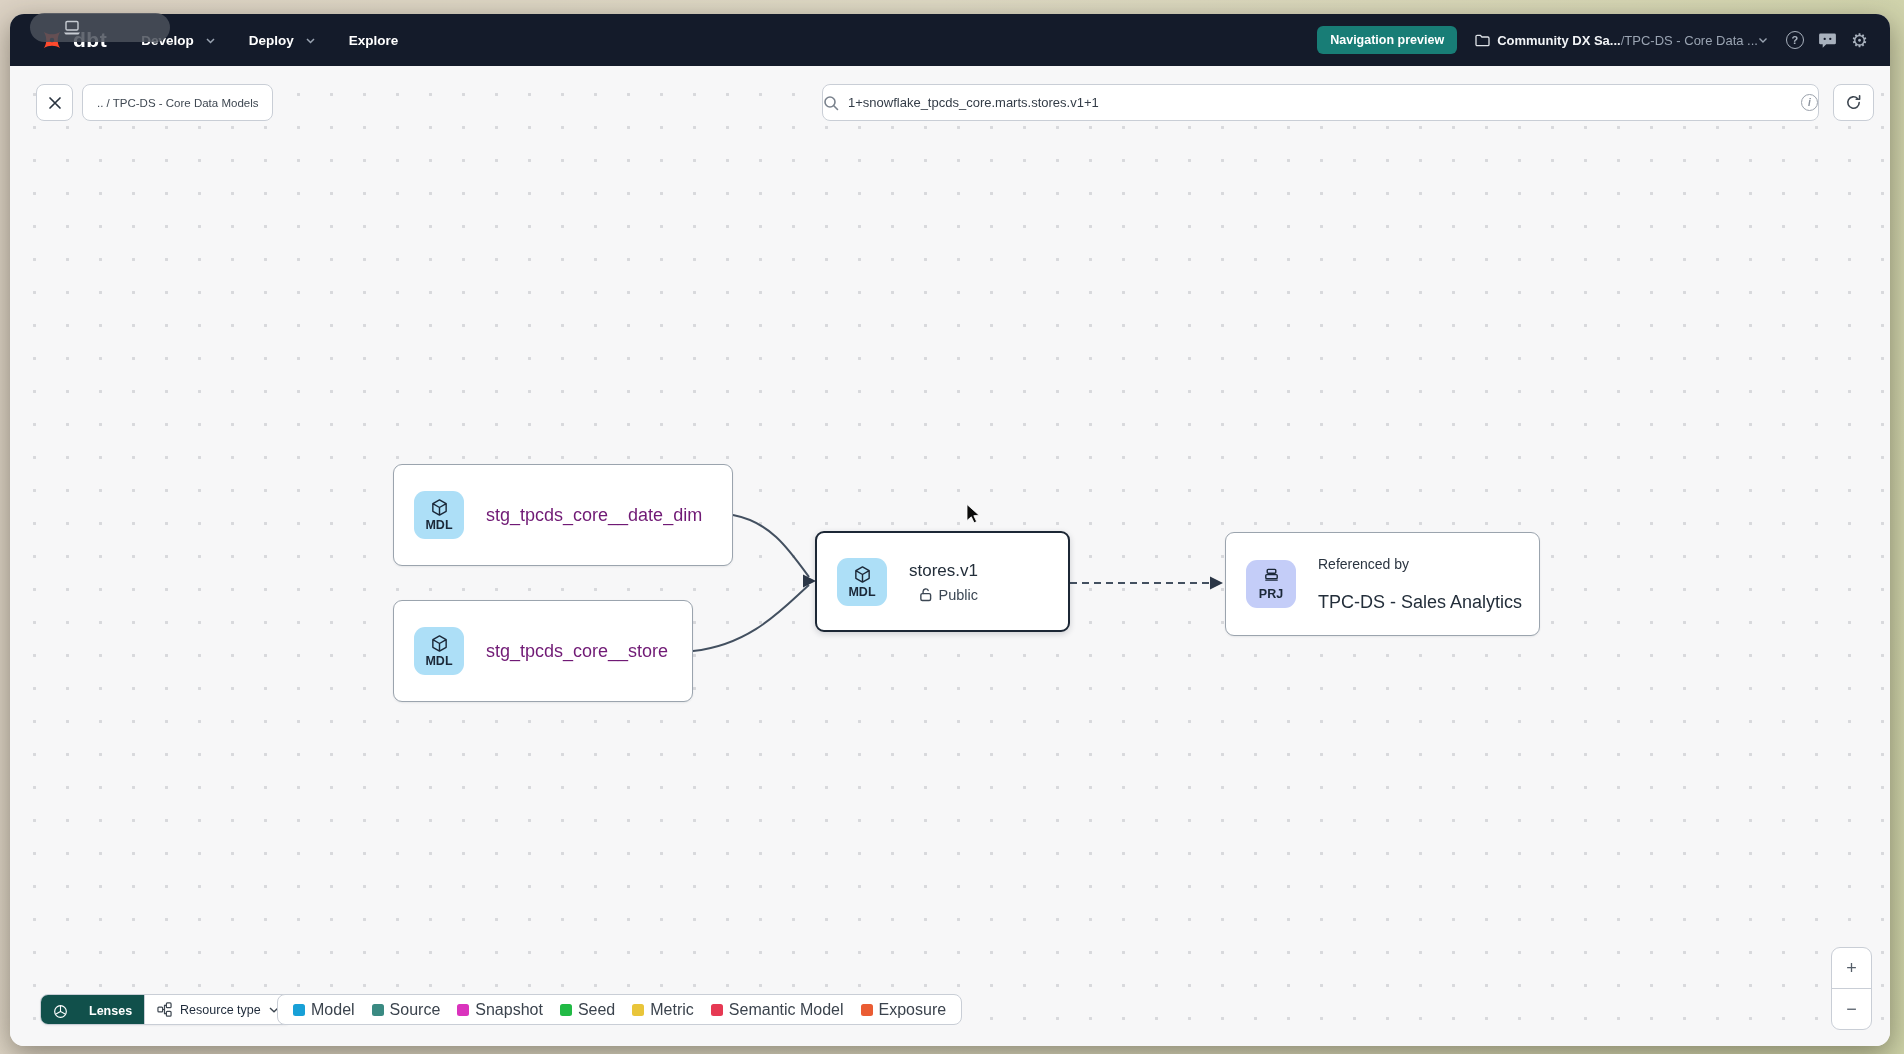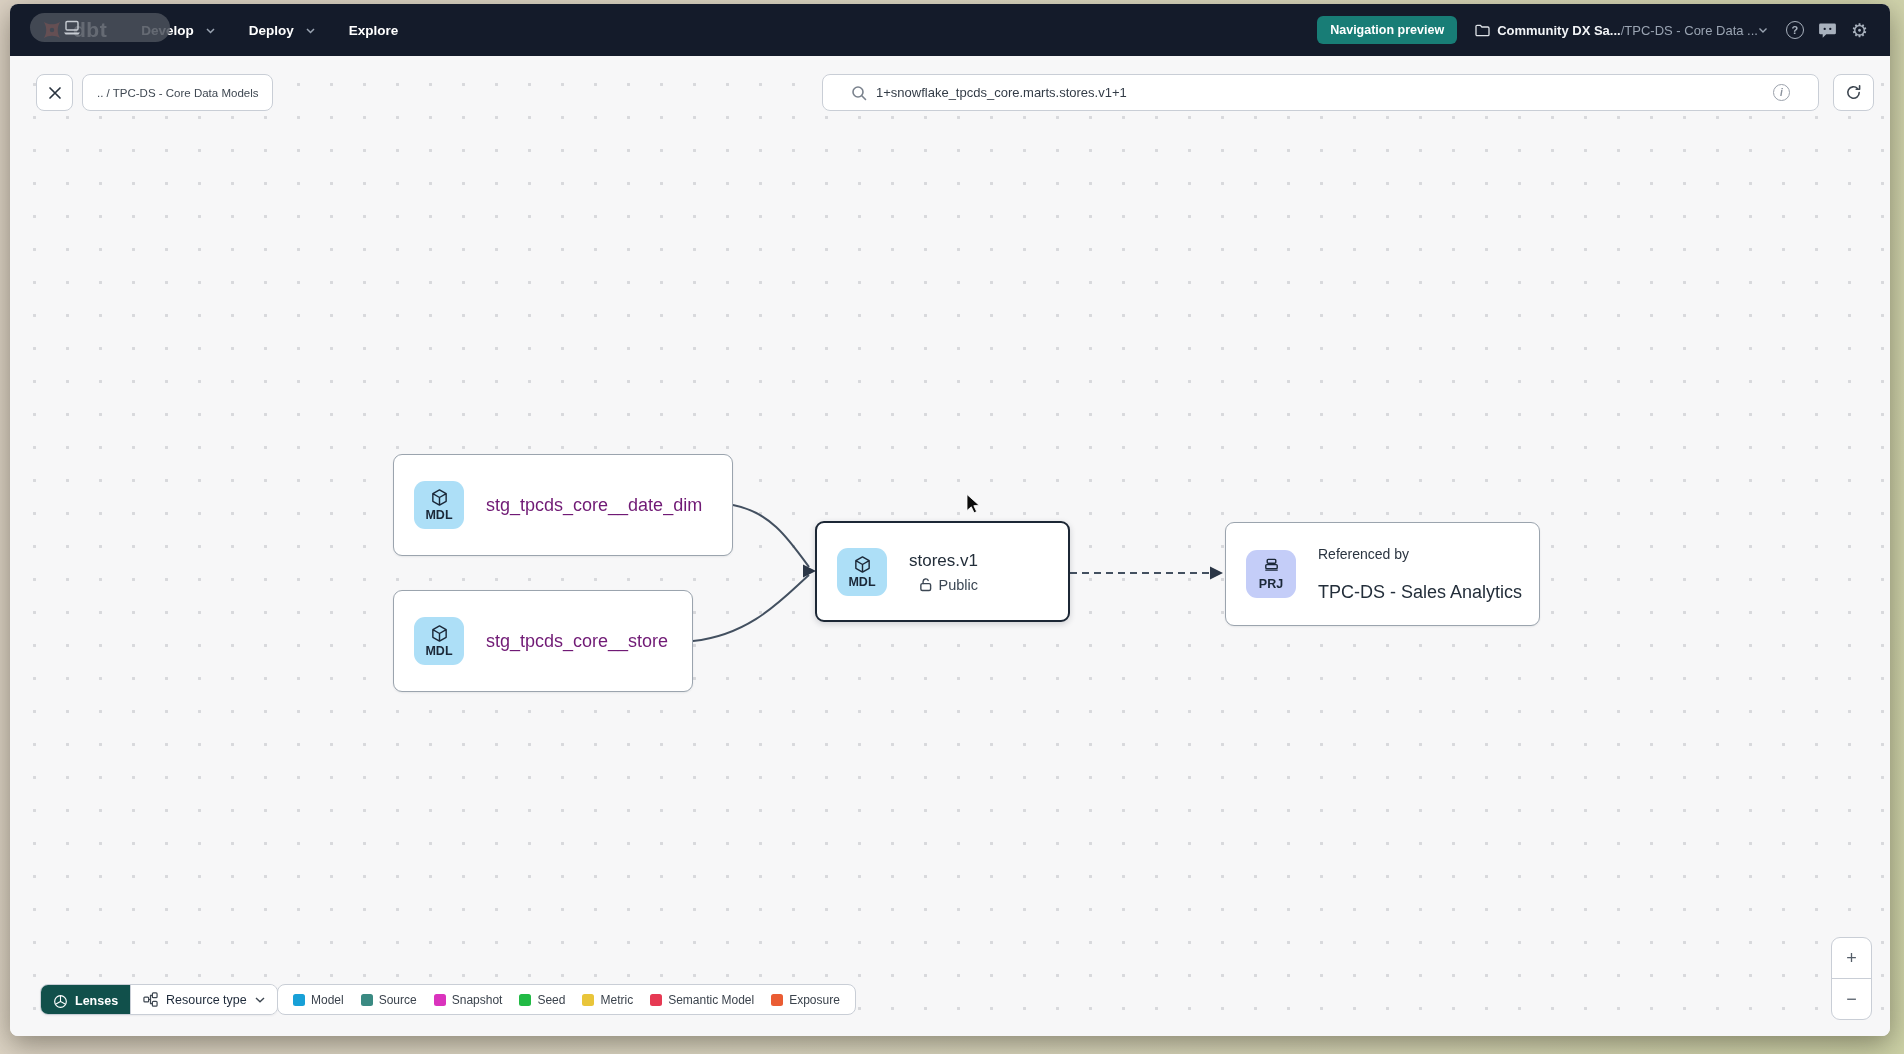--- a/index.html
+++ b/index.html
@@ -10,22 +10,22 @@
     position:relative;
   }
   
   .screen-pill{
     position:absolute; left:30px; top:13px; width:140px; height:29px;
     background:rgba(74,80,91,.85); border-radius:15px; z-index:50;
     display:flex; align-items:center; justify-content:flex-start; padding-left:32px;
   }
   
   .window{
-    position:absolute; left:10px; top:4px; width:1880px; height:1032px;
-    border-radius:8px; overflow:hidden; background:#f7f7f8;
+    position:absolute; left:10px; top:14px; width:1880px; height:1032px;
+    border-radius:14px; overflow:hidden; background:#f7f7f8;
     box-shadow:0 8px 28px rgba(40,35,25,.45);
   }
   
   .topnav{
     height:52px; background:#141b2a; display:flex; align-items:center;
     justify-content:space-between; padding:0 22px 0 28px;
   }
   .nav-left{ display:flex; align-items:center; gap:34px; }
   .logo{ display:flex; align-items:center; gap:7px; cursor:pointer; }
   .logo-text{ color:#fff; font-size:21px; font-weight:bold; letter-spacing:.5px; }
@@ -64,21 +64,21 @@
   }
   .close-btn{ left:26px; width:37px; height:37px; font-size:17px; color:#2a3440; }
   .chip{
     position:absolute; left:72px; top:18px; height:37px; padding:0 14px;
     background:#fff; border:1px solid #c9ced6; border-radius:8px;
     display:flex; align-items:center; font-size:11.5px; color:#3e4751; cursor:pointer;
   }
   .search-box{
     position:absolute; left:812px; top:18px; width:997px; height:37px;
     background:#fff; border:1px solid #c9ced6; border-radius:8px;
-    display:flex; align-items:center; padding:0 28px; gap:9px;
+    display:flex; align-items:center; padding:0 0; gap:9px;
   }
   .search-box input{
     flex:1; border:none; outline:none; font-family:"Liberation Sans",sans-serif;
     font-size:13px; color:#333c47; background:transparent;
   }
   .info-circle{
     width:17px; height:17px; border:1.4px solid #9aa1ab; border-radius:50%;
     color:#8a919c; font-size:10px; font-style:italic; font-weight:bold;
     display:flex; align-items:center; justify-content:center; cursor:pointer;
   }
@@ -103,33 +103,33 @@
     font-size:14.5px; color:#3c4754;justify-content:flex-end; }
   .ref-by{ font-size:14px; color:#2a3440; }
   .ref-name{ font-size:18px; color:#232e3a; margin-top:20px; }
   
   .segmented{
     position:absolute; left:30px; top:928px; height:31px; display:flex;
     border-radius:8px; overflow:hidden; border:1px solid #c9ced6; cursor:pointer;
     box-shadow:0 1px 2px rgba(30,40,55,.06);
   }
   .seg-lenses{
-    background:#11504b; color:#fff; display:flex; align-items:center; gap:7px;
+    background:#11504b; color:#fff; display:flex; align-items:center; gap:21px;
     padding:16px 12px; font-size:12.5px; font-weight:bold;
   }
   .seg-resource{
     background:#fff; color:#1e2a3a; display:flex; align-items:center; gap:8px;
     padding:0 12px; font-size:12.5px; font-weight:500; border-left:1px solid #c9ced6;
   }
   .legend{
     position:absolute; left:267px; top:928px; height:31px; background:#fff;
     border:1px solid #c9ced6; border-radius:8px; display:flex; align-items:center;
     gap:17px; padding:0 15px;
   }
-  .legend-item{ display:flex; align-items:center; gap:6px; font-size:12px;
+  .legend-item{ display:flex; align-items:center; gap:6px; font-size:16px;
     color:#3b434d; font-weight:500;justify-content:space-between; }
   .swatch{ width:12px; height:12px; border-radius:2.5px; }
   .zoom-ctrl{
     position:absolute; left:1821px; top:881px; width:41px; height:83px;
     background:#fff; border:1px solid #c9ced6; border-radius:9px;
     display:flex; flex-direction:column; overflow:hidden;
   }
   .zoom-btn{
     flex:1; display:flex; align-items:center; justify-content:center;
     font-size:18px; color:#555e69; cursor:pointer;

